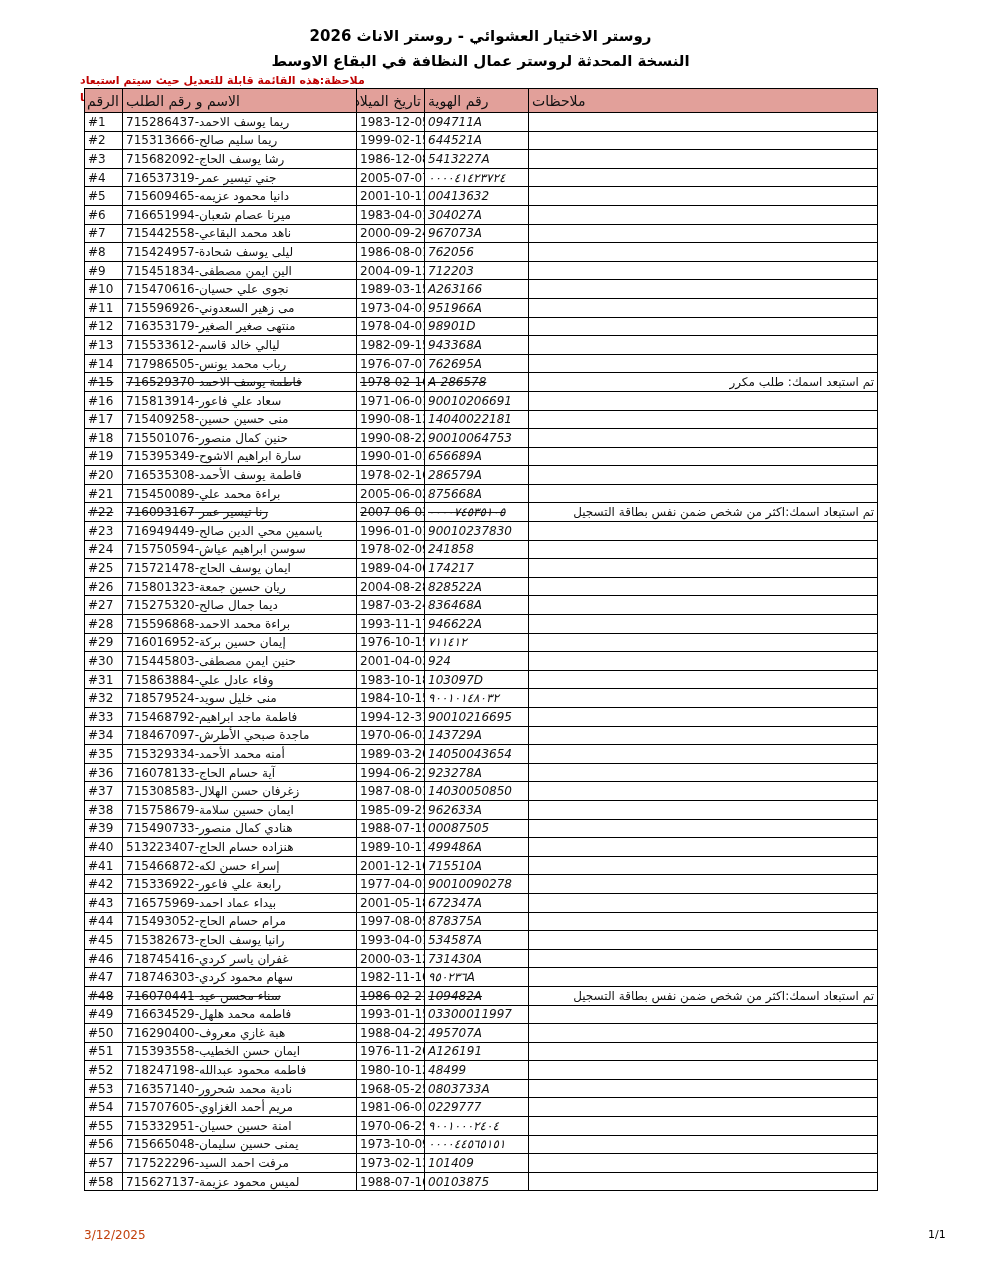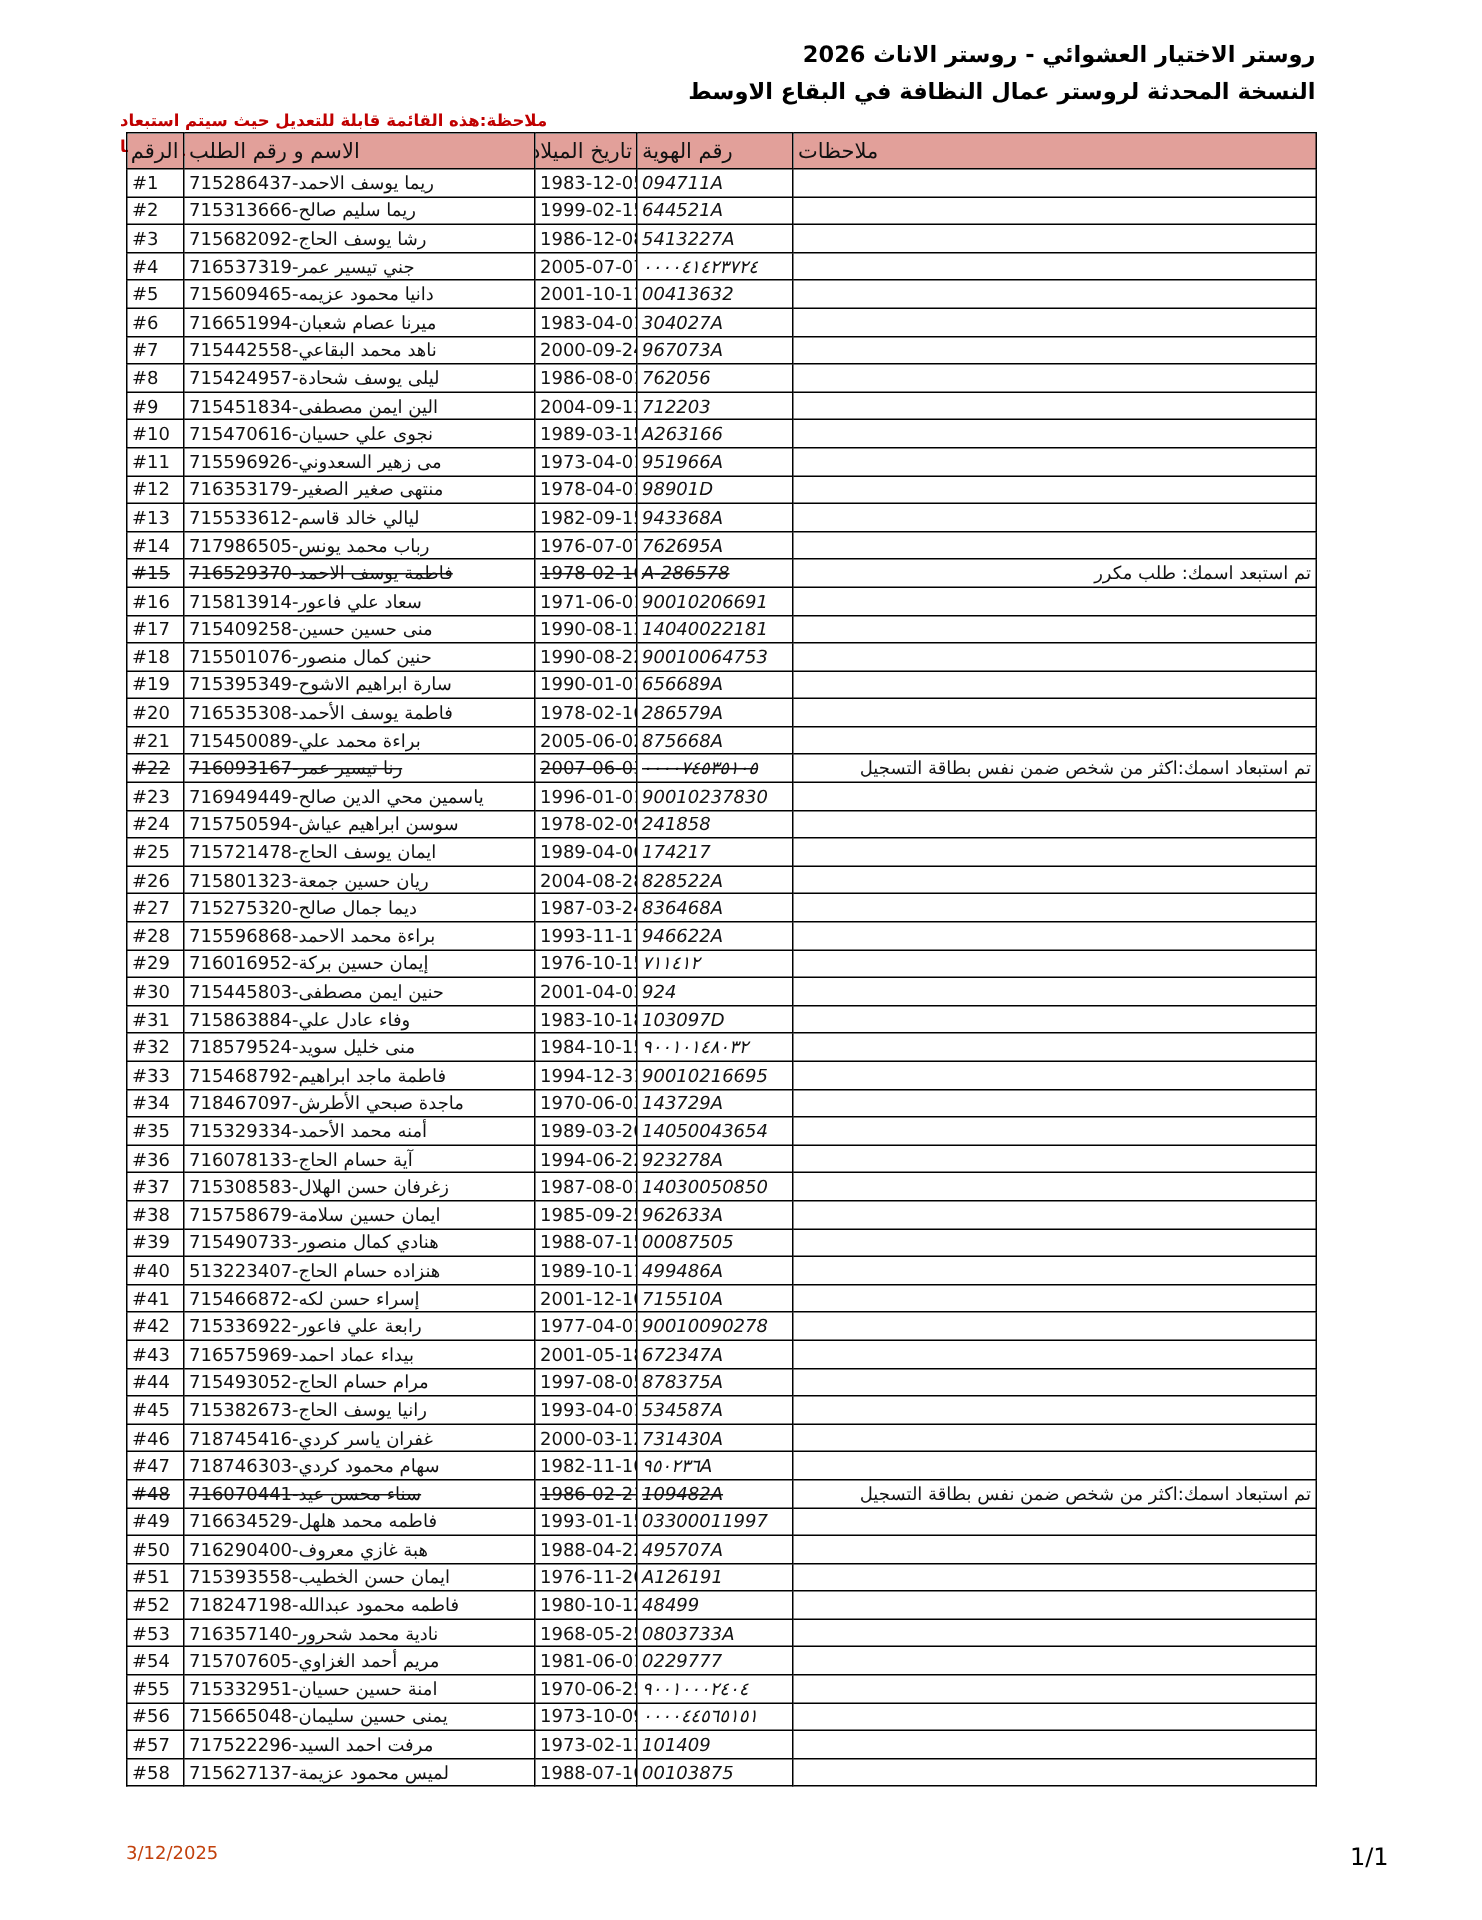--- a/index.html
+++ b/index.html
@@ -8,21 +8,21 @@
     font-family:"DejaVu Sans","Liberation Sans",sans-serif;
     color:#111;overflow:hidden;
   }
   .red-note{
     position:absolute;top:28px;left:80px;width:310px;
     text-align:left;font-size:11px;font-weight:bold;
     color:var(--note-red,#c00000);line-height:17px;direction:rtl;margin-top:44px;
   }
   .titles{
     position:absolute;top:24px;left:84px;width:793px;
-    font-weight:bold;font-size:15px;color:#000;
+    text-align:center;font-weight:bold;font-size:15px;color:#000;
     line-height:25px;direction:rtl;
   }
   table.roster{
     position:absolute;left:84px;top:88px;width:793px;
     border-collapse:collapse;table-layout:fixed;
   }
   table.roster th,table.roster td{
     border:1px solid #000;padding:0 3px;overflow:hidden;
     white-space:nowrap;vertical-align:middle;
   }
@@ -36,21 +36,21 @@
   col.c-dob{width:68px;}
   col.c-id{width:104px;}
   col.c-note{width:349px;}
   td.num{direction:ltr;text-align:left;font-size:11.5px;}
   td.name{direction:rtl;text-align:left;font-size:12px;margin-top:40px;}
   td.dob{direction:ltr;text-align:right;letter-spacing:0;}
   td.id{direction:ltr;text-align:left;font-style:italic;}
   td.note{direction:rtl;text-align:right;font-size:11.5px;}
   .struck{text-decoration:line-through;}
   .footer-date{position:absolute;left:84px;top:1228px;font-size:12px;color:#c2410c;}
-  .footer-page{position:absolute;left:900px;top:1228px;font-size:16px;color:#000;}
+  .footer-page{position:absolute;left:928px;top:1228px;font-size:11px;color:#000;}
 </style>
 </head>
 <body>
 
 <div class="red-note">
   <div>ملاحظة:هذه القائمة قابلة للتعديل حيث سيتم استبعاد</div>
   <div>اي اسم مطابق لمعايير الاستبعاد المذكورة سابقا</div>
 </div>
 
 <div class="titles">

